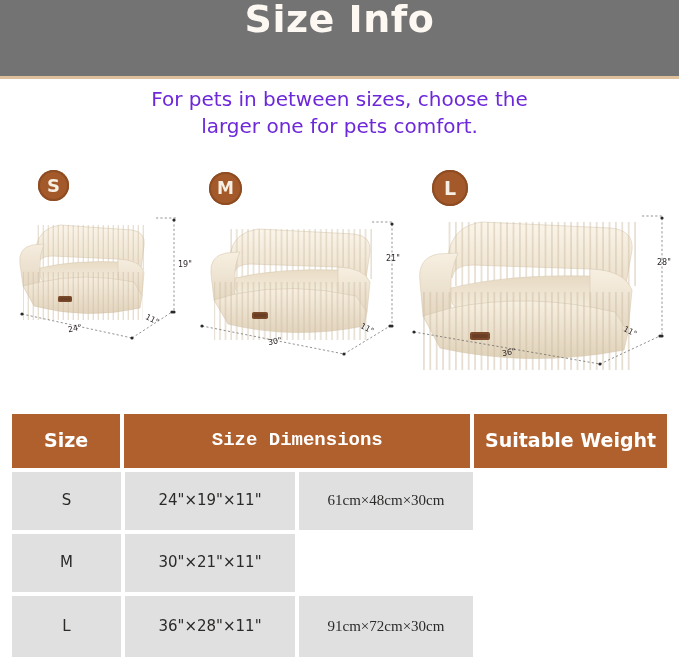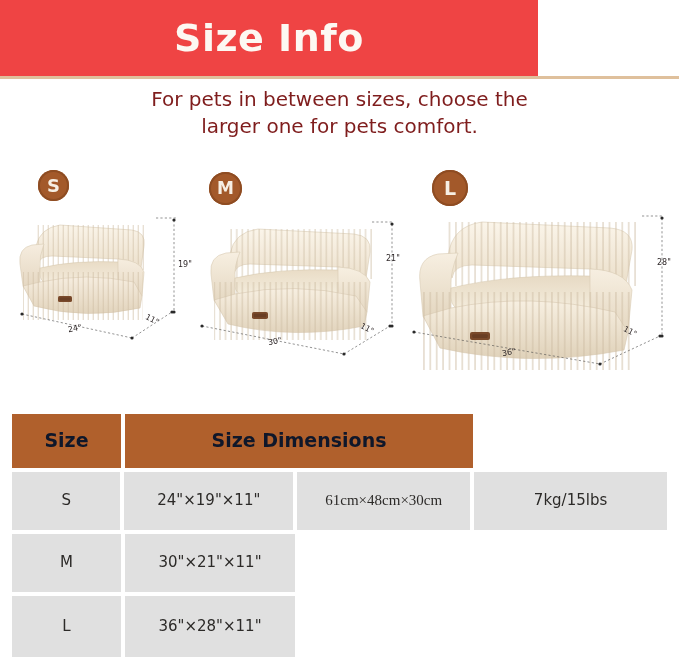--- a/index.html
+++ b/index.html
@@ -6,37 +6,37 @@
   html,body{ width:679px; height:657px; }
   body{
     font-family:"DejaVu Sans", sans-serif;
     background:#ffffff;
     position:relative;
     overflow:hidden;
   }
 
   
   .banner{
-    position:absolute; left:0; top:0; width:538px; height:76px;
-    background:#ef4444;
-    display:flex; align-items:center; justify-content:center;
+    position:absolute; left:0; top:0; width:679px; height:76px;
+    background:#737373;
+    display:flex; align-items:flex-start; justify-content:center;
   }
   .banner-title{
     color:#fdf8f2; font-size:38px; font-weight:bold; letter-spacing:0.5px;
     font-family:"DejaVu Sans", sans-serif; line-height:1;
   }
   .banner-underline{
     position:absolute; left:0; top:76px; width:679px; height:3px;
     background:#dfc09c;
   }
 
   
   .subtitle{
     position:absolute; left:0; top:86px; width:679px;
-    text-align:center; color:#7f1d1d;
+    text-align:center; color:#6d28d9;
     font-size:20px; line-height:1.34; font-weight:400;
   }
 
   
   .showcase{
     position:absolute; left:0; top:160px; width:679px; height:245px;
   }
   .prod{ position:absolute; }
   .prod.s{ left:6px;   top:0; width:195px; height:200px; }
   .prod.m{ left:196px; top:0; width:215px; height:215px; }
@@ -93,30 +93,30 @@
   .trow.head{ top:0;   height:54px; }
   .trow.r1  { top:58px; height:58px; }
   .trow.r2  { top:120px; height:58px; }
   .trow.r3  { top:182px; height:61px; }
 
   .cell{
     display:flex; align-items:center; justify-content:center;
     text-align:center; line-height:1.15;
   }
   .trow.head .cell{
-    background:#b0602c; color:#0f172a;
+    background:#b0602c; color:#ffffff;
     font-size:19px; font-weight:bold;
   }
   .trow.body .cell{
     background:#e0e0e0; color:#2c2a28;
     font-size:15px; font-weight:400;
   }
 
   .c-size{ width:109px; }
-  .c-dim { width:348px; }
+  .c-dim { width:348px;font-family:Liberation Mono, monospace; }
   .c-dim-in{ width:170px; }
   .c-dim-cm{ width:174px;font-family:Liberation Serif, serif; }
   .c-wt  { width:194px; }
 
   .gap-v{ width:4px; background:#ffffff; }
 </style>
 </head>
 <body>
 
 <div class="banner">
@@ -317,41 +317,42 @@
 
 </div>
 
 <div class="size-table">
 
   <div class="trow head">
     <div class="cell c-size">Size</div>
     <div class="gap-v"></div>
     <div class="cell c-dim">Size Dimensions</div>
     <div class="gap-v"></div>
+    <div class="cell c-wt">Suitable Weight</div>
   </div>
 
   <div class="trow body r1">
     <div class="cell c-size">S</div>
     <div class="gap-v"></div>
     <div class="cell c-dim-in">24"×19"×11"</div>
     <div class="gap-v"></div>
     <div class="cell c-dim-cm">61cm×48cm×30cm</div>
     <div class="gap-v"></div>
-    <div class="cell c-wt">7kg/15lbs</div>
   </div>
 
   <div class="trow body r2">
     <div class="cell c-size">M</div>
     <div class="gap-v"></div>
     <div class="cell c-dim-in">30"×21"×11"</div>
     <div class="gap-v"></div>
     <div class="gap-v"></div>
   </div>
 
   <div class="trow body r3">
     <div class="cell c-size">L</div>
     <div class="gap-v"></div>
     <div class="cell c-dim-in">36"×28"×11"</div>
     <div class="gap-v"></div>
+    <div class="cell c-dim-cm">91cm×72cm×30cm</div>
     <div class="gap-v"></div>
   </div>
 
 </div>
 
 </body></html>

